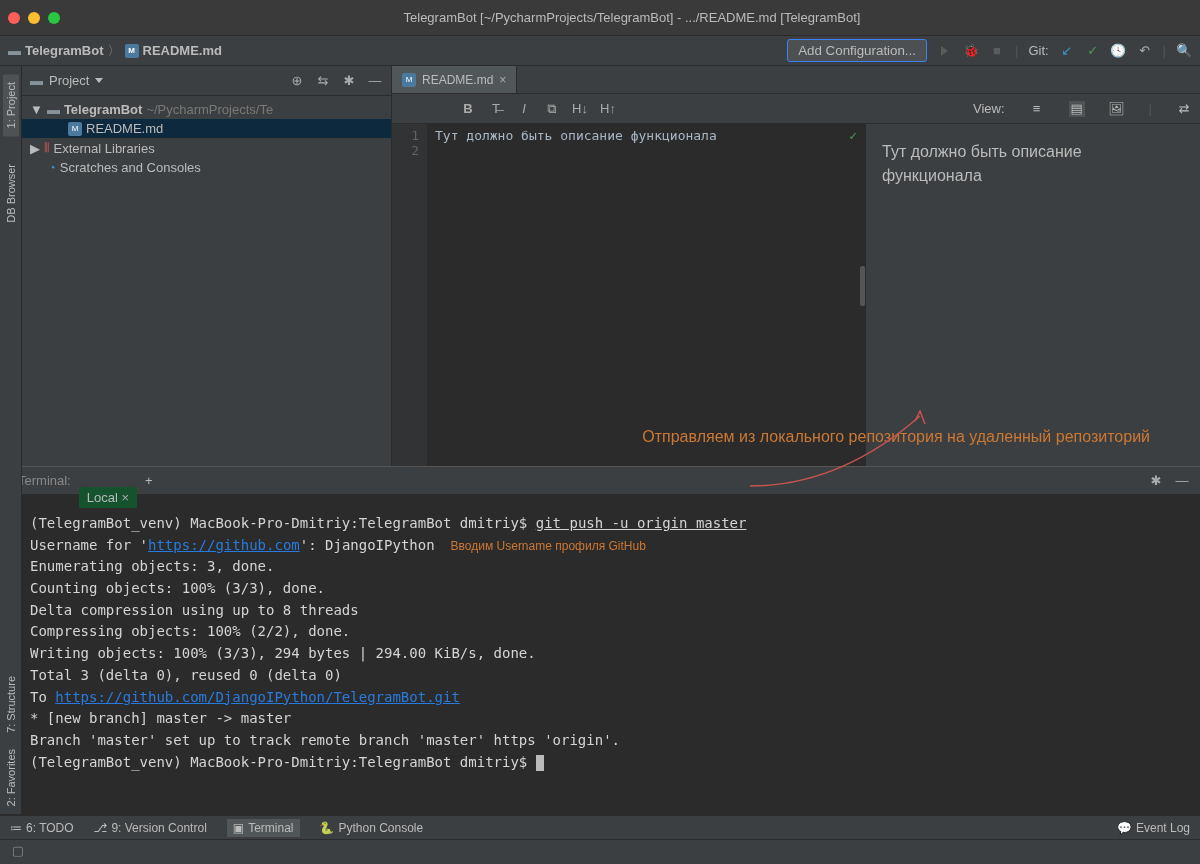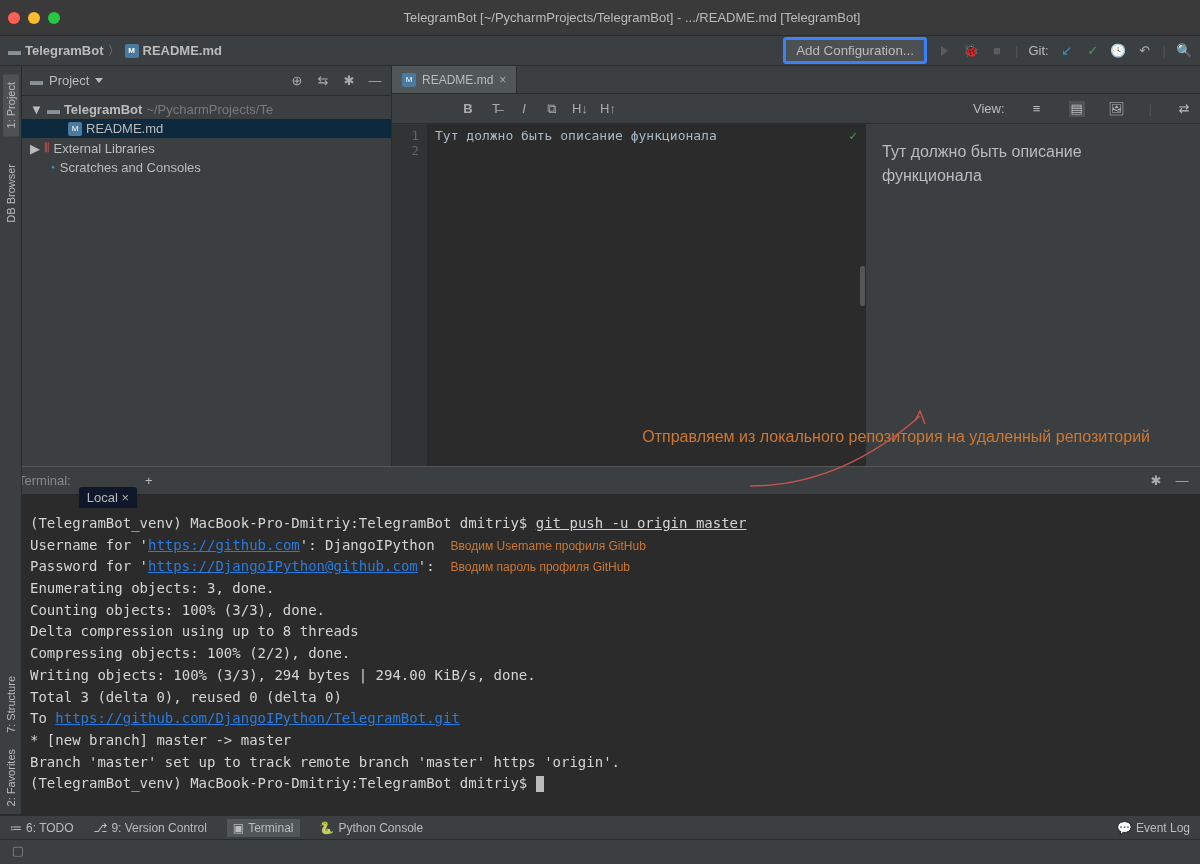--- a/index.html
+++ b/index.html
@@ -6,21 +6,21 @@
 body { font-family: -apple-system, "Segoe UI", sans-serif; background: #3c3f41; color: #bbbbbb; font-size: 13px; overflow: hidden; width: 1200px; height: 864px; }
 .titlebar { height: 36px; background: #3a3a3a; display: flex; align-items: center; padding: 0 8px; border-bottom: 1px solid #2b2b2b; }
 .traffic { display: flex; gap: 8px; margin-right: 12px; }
 .tl { width: 12px; height: 12px; border-radius: 50%; }
 .tl.r { background: #ff5f57; } .tl.y { background: #febc2e; } .tl.g { background: #28c840; }
 .title-text { flex: 1; text-align: center; color: #bbb; font-size: 13px; }
 .navbar { height: 30px; background: #3c3f41; border-bottom: 1px solid #2b2b2b; display: flex; align-items: center; padding: 0 8px; }
 .crumb { display: flex; align-items: center; gap: 4px; color: #bbb; font-weight: bold; }
 .crumb-sep { color: #888; margin: 0 4px; }
 .nav-right { margin-left: auto; display: flex; align-items: center; gap: 10px; }
-.btn-cfg { background: #4c5052; border: 3px solid #3b82f6; padding: 3px 10px; border-radius: 3px; color: #bbb; cursor: pointer; }
+.btn-cfg { background: #4c5052; border: 1px solid #3b82f6; padding: 3px 10px; border-radius: 3px; color: #bbb; cursor: pointer; }
 .ico { width: 16px; height: 16px; display: inline-flex; align-items: center; justify-content: center; font-size: 13px; }
 .main { display: flex; height: 400px; }
 .left-rail { width: 22px; background: #3c3f41; border-right: 1px solid #2b2b2b; display: flex; flex-direction: column; align-items: center; padding-top: 8px; }
 .rail-item { writing-mode: vertical-rl; transform: rotate(180deg); padding: 8px 2px; font-size: 11px; color: #bbb; cursor: pointer; }
 .rail-item.active { background: #4e5254; }
 .proj-panel { width: 370px; background: #3c3f41; border-right: 1px solid #2b2b2b; display: flex; flex-direction: column; }
 .proj-hdr { height: 30px; display: flex; align-items: center; padding: 0 8px; border-bottom: 1px solid #2b2b2b; gap: 6px; }
 .proj-hdr .lbl { color: #bbb; }
 .proj-hdr-right { margin-left: auto; display: flex; gap: 10px; color: #aaa; }
 .tree { padding: 4px 0; font-size: 13px; }
@@ -42,21 +42,21 @@
 .code { flex: 1; padding: 4px 8px; color: #a9b7c6; position: relative; }
 .check { position: absolute; right: 8px; top: 4px; color: #499c54; }
 .ed-preview { width: 335px; background: #3c3f41; padding: 16px; color: #bbb; border-left: 1px solid #2b2b2b; font-size: 16px; line-height: 1.5; }
 .handle { position:absolute; right:335px; top:50%; width:5px; height:40px; background:#555; border-radius:2px;}
 .anno { position: absolute; bottom: 20px; right: 50px; color: #cc7832; font-size: 16px; }
 .arrow-svg { position: absolute; bottom: -30px; right: 260px; pointer-events: none; }
 .term-panel { background: #2b2b2b; border-top: 1px solid #555; }
 .term-hdr { height: 28px; background: #3c3f41; display: flex; align-items: center; padding: 0 10px; border-bottom: 1px solid #2b2b2b; }
 .term-tab { padding: 3px 8px; color: #bbb; }
 .term-tab.lbl { color: #888; }
-.term-tab.active { background: #0f172a; border-radius: 3px 3px 0 0; margin-top: 33px; }
+.term-tab.active { background: #14532d; border-radius: 3px 3px 0 0; margin-top: 33px; }
 .term-body { padding: 18px 10px 6px 30px; font-family: 'Menlo', monospace; font-size: 14px; line-height: 1.55; color: #d4d4d4; height: 320px; overflow: hidden; position:relative;}
 .term-body .lnk { color: #287bde; text-decoration: underline; }
 .term-body .cmd { text-decoration: underline; }
 .term-body .note { color: #cc7832; margin-left: 16px; font-family: -apple-system, sans-serif; font-size: 12px; }
 .bottom-rail { height: 24px; background: #3c3f41; border-top: 1px solid #2b2b2b; display: flex; align-items: center; padding: 0 10px; gap: 20px; font-size: 12px; }
 .br-item { display: flex; align-items: center; gap: 4px; cursor: pointer; color: #bbb; }
 .br-item.active { background: #515658; padding: 2px 6px; }
 .status { height: 22px; background: #3c3f41; border-top: 1px solid #2b2b2b; display: flex; align-items: center; padding: 0 10px; font-size: 11px; color: #888; }
 .status-right { margin-left: auto; display: flex; gap: 14px; }
 .left-rail2 { position: absolute; left:0; top:454px; width:22px; height: 360px; background:#3c3f41; border-right:1px solid #2b2b2b; display:flex; flex-direction:column; justify-content:flex-end; align-items:center;}
@@ -211,21 +211,20 @@
     </span>
     <span class="term-tab">+</span>
     <span style="margin-left:auto;display:flex;gap:10px;color:#aaa">
       <span class="ico">✱</span>
       <span class="ico">—</span>
     </span>
   </div>
   <div class="term-body">
 <div><span>(TelegramBot_venv) MacBook-Pro-Dmitriy:TelegramBot dmitriy$ </span><span class="cmd">git push -u origin master</span></div>
 <div><span>Username for '</span><span class="lnk">https://github.com</span><span>': DjangoIPython</span><span class="note">Вводим Username профиля GitHub</span></div>
-<div><span>Password for '</span><span class="lnk">https://DjangoIPython@github.com</span><span>':</span><span class="note">Вводим пароль профиля GitHub</span></div>
 <div>Enumerating objects: 3, done.</div>
 <div>Counting objects: 100% (3/3), done.</div>
 <div>Delta compression using up to 8 threads</div>
 <div>Compressing objects: 100% (2/2), done.</div>
 <div>Writing objects: 100% (3/3), 294 bytes | 294.00 KiB/s, done.</div>
 <div>Total 3 (delta 0), reused 0 (delta 0)</div>
 <div><span>To </span><span class="lnk">https://github.com/DjangoIPython/TelegramBot.git</span></div>
 <div> * [new branch]      master -&gt; master</div>
 <div>Branch 'master' set up to track remote branch 'master' https 'origin'.</div>
 <div><span>(TelegramBot_venv) MacBook-Pro-Dmitriy:TelegramBot dmitriy$ </span><span style="background:#bbb;display:inline-block;width:8px;height:16px;vertical-align:middle"></span></div>

